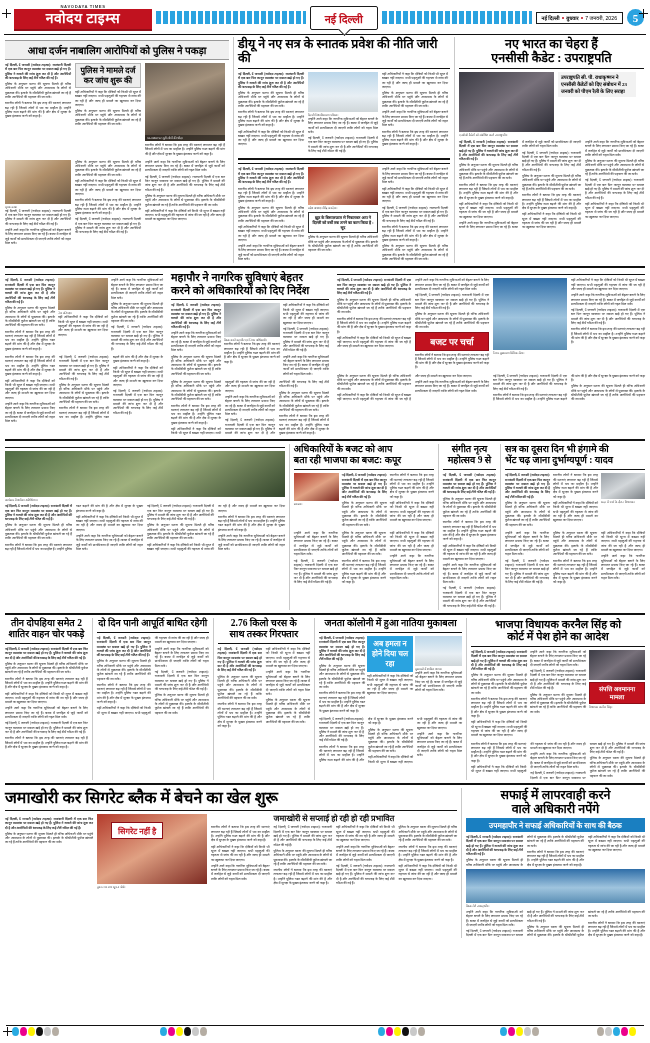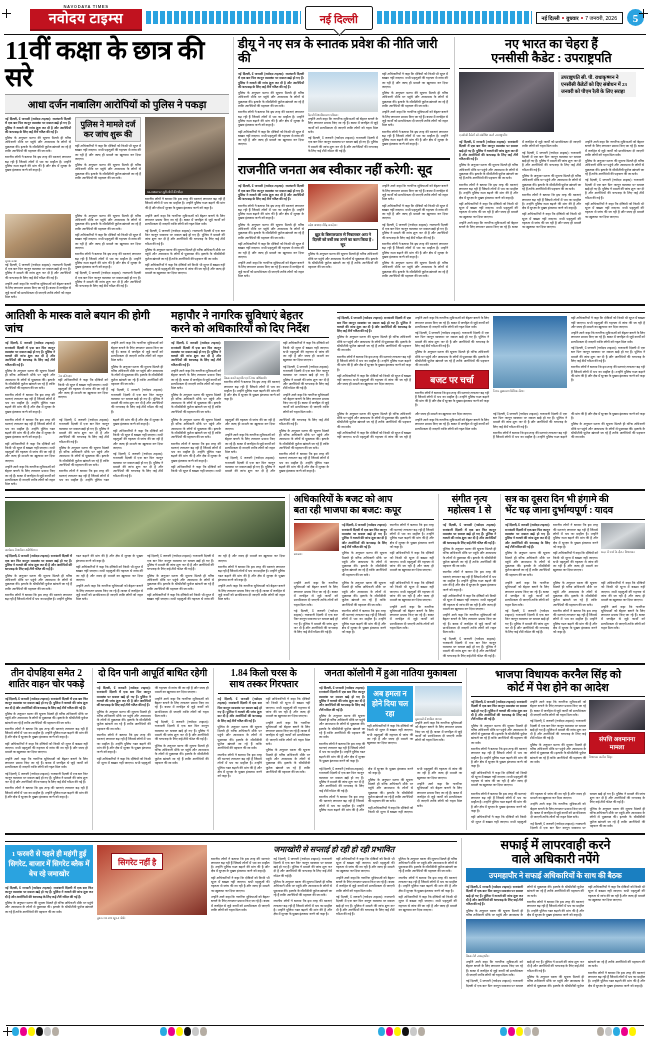--- a/index.html
+++ b/index.html
@@ -12,21 +12,21 @@
   }
   .page { position: relative; width: 650px; height: 1043px; background:#fff; }
 
   
   .masthead { position: relative; height: 32px; padding: 3px 6px 0 6px; display:flex; align-items:center; }
   .reg-mark { position:absolute; left:2px; top:9px; width:9px; height:9px; }
   .reg-mark:before, .reg-mark:after { content:""; position:absolute; background:#111; }
   .reg-mark:before { left:4px; top:0; width:1px; height:9px; }
   .reg-mark:after { left:0; top:4px; width:9px; height:1px; }
   .reg-mark.right { left:auto; right:2px; }
-  .logo-wrap { position:relative; width:112px; flex:none; margin-left:24px; }
+  .logo-wrap { position:relative; width:138px; flex:none; margin-left:8px; }
   .logo-eng { font-size:4.2px; letter-spacing:.6px; color:#3a3a3a; text-align:center;
               font-family:"Liberation Sans", sans-serif; font-weight:bold; line-height:5px;}
   .logo-box { background:#c1121f; color:#fff; text-align:center; font-weight:bold;
               font-size:14px; line-height:18px; padding:1px 2px; letter-spacing:.5px;
               border-bottom:2px solid #8e0d17; }
   .logo-shadow { position:absolute; left:-4px; top:2px; width:16px; height:20px; background:#1b1b1b; z-index:-1; }
   .bars { flex:1; display:flex; gap:2px; align-items:center; height:13px; overflow:hidden; margin:0 4px; }
   .bars i { flex:0 0 5px; height:13px; background:#2aa3e0; display:block; }
   .city-tab { position:relative; flex:none; background:#fff; border:1px solid #1b1b1b;
               padding:2px 14px; border-radius:2px; z-index:5; }
@@ -179,21 +179,20 @@
     <div class="pageno">5</div>
     <span class="reg-mark right"></span>
   </div>
   <div class="mast-rule"></div>
 
   <div class="content">
 
     <div class="row">
 
       <div class="col" style="width:224px;">
-        <div class="hl-mega">11वीं कक्षा के छात्र की सरे</div>
         <div class="hl-band">आधा दर्जन नाबालिग आरोपियों को पुलिस ने पकड़ा</div>
 
         <div class="row" style="margin-top:3px; gap:4px;">
           <div style="width:66px;">
             <div class="txt">
               <p class="lead">नई दिल्ली, 6 जनवरी (नवोदय टाइम्स): राजधानी दिल्ली में एक बार फिर कानून व्यवस्था पर सवाल खड़े हो गए हैं। पुलिस ने मामले की जांच शुरू कर दी है और आरोपियों की धरपकड़ के लिए कई टीमें गठित की गई हैं।</p>
               <p>पुलिस के अनुसार घटना की सूचना मिलते ही वरिष्ठ अधिकारी मौके पर पहुंचे और आसपास के लोगों से पूछताछ की। इलाके के सीसीटीवी फुटेज खंगाले जा रहे हैं ताकि आरोपियों की पहचान की जा सके।</p>
               <p>स्थानीय लोगों ने बताया कि इस तरह की घटनाएं लगातार बढ़ रही हैं जिससे लोगों में भय का माहौल है। उन्होंने पुलिस गश्त बढ़ाने की मांग की है और क्षेत्र में सुरक्षा के पुख्ता इंतजाम करने को कहा है।</p>
             </div>
           </div>
@@ -274,21 +273,20 @@
                   <p>उन्होंने आगे कहा कि नागरिक सुविधाओं को बेहतर बनाने के लिए लगातार प्रयास किए जा रहे हैं। बजट में जनहित से जुड़े कार्यों को प्राथमिकता दी जाएगी ताकि लोगों को राहत मिल सके।</p>
                   <p>स्थानीय लोगों ने बताया कि इस तरह की घटनाएं लगातार बढ़ रही हैं जिससे लोगों में भय का माहौल है। उन्होंने पुलिस गश्त बढ़ाने की मांग की है और क्षेत्र में सुरक्षा के पुख्ता इंतजाम करने को कहा है।</p>
                 </div>
               </div>
           </div>
         </div>
 
         <div class="hrule thick"></div>
 
         <div>
-          <div class="hl-2">राजनीति जनता अब स्वीकार नहीं करेगी: सूद</div>
           <div class="hrule"></div>
           <div class="row" style="gap:4px;">
             <div style="width:66px;">
                 <div class="txt">
                   <p class="lead">नई दिल्ली, 6 जनवरी (नवोदय टाइम्स): राजधानी दिल्ली में एक बार फिर कानून व्यवस्था पर सवाल खड़े हो गए हैं। पुलिस ने मामले की जांच शुरू कर दी है और आरोपियों की धरपकड़ के लिए कई टीमें गठित की गई हैं।</p>
                   <p>स्थानीय लोगों ने बताया कि इस तरह की घटनाएं लगातार बढ़ रही हैं जिससे लोगों में भय का माहौल है। उन्होंने पुलिस गश्त बढ़ाने की मांग की है और क्षेत्र में सुरक्षा के पुख्ता इंतजाम करने को कहा है।</p>
                   <p>पुलिस के अनुसार घटना की सूचना मिलते ही वरिष्ठ अधिकारी मौके पर पहुंचे और आसपास के लोगों से पूछताछ की। इलाके के सीसीटीवी फुटेज खंगाले जा रहे हैं ताकि आरोपियों की पहचान की जा सके।</p>
                   <p>वहीं अधिकारियों ने कहा कि दोषियों को किसी भी सूरत में बख्शा नहीं जाएगा। सभी पहलुओं की गहनता से जांच की जा रही है और जल्द ही मामले का खुलासा कर दिया जाएगा।</p>
                   <p>उन्होंने आगे कहा कि नागरिक सुविधाओं को बेहतर बनाने के लिए लगातार प्रयास किए जा रहे हैं। बजट में जनहित से जुड़े कार्यों को प्राथमिकता दी जाएगी ताकि लोगों को राहत मिल सके।</p>
                 </div>
@@ -348,21 +346,20 @@
               <p>वहीं अधिकारियों ने कहा कि दोषियों को किसी भी सूरत में बख्शा नहीं जाएगा। सभी पहलुओं की गहनता से जांच की जा रही है और जल्द ही मामले का खुलासा कर दिया जाएगा।</p>
             </div>
         </div>
       </div>
     </div>
 
     <div class="hrule thick"></div>
 
     <div class="row">
       <div class="col" style="width:160px;">
-        <div class="hl-3">आतिशी के मास्क वाले बयान की होगी जांच</div>
         <div class="hrule"></div>
         <div class="row" style="gap:3px;">
           <div style="width:50px;">
               <div class="txt">
                 <p class="lead">नई दिल्ली, 6 जनवरी (नवोदय टाइम्स): राजधानी दिल्ली में एक बार फिर कानून व्यवस्था पर सवाल खड़े हो गए हैं। पुलिस ने मामले की जांच शुरू कर दी है और आरोपियों की धरपकड़ के लिए कई टीमें गठित की गई हैं।</p>
                 <p>पुलिस के अनुसार घटना की सूचना मिलते ही वरिष्ठ अधिकारी मौके पर पहुंचे और आसपास के लोगों से पूछताछ की। इलाके के सीसीटीवी फुटेज खंगाले जा रहे हैं ताकि आरोपियों की पहचान की जा सके।</p>
                 <p>स्थानीय लोगों ने बताया कि इस तरह की घटनाएं लगातार बढ़ रही हैं जिससे लोगों में भय का माहौल है। उन्होंने पुलिस गश्त बढ़ाने की मांग की है और क्षेत्र में सुरक्षा के पुख्ता इंतजाम करने को कहा है।</p>
               </div>
             </div>
           <div style="width:50px;">
@@ -542,21 +539,21 @@
               <p>वहीं अधिकारियों ने कहा कि दोषियों को किसी भी सूरत में बख्शा नहीं जाएगा। सभी पहलुओं की गहनता से जांच की जा रही है और जल्द ही मामले का खुलासा कर दिया जाएगा।</p>
               <p>उन्होंने आगे कहा कि नागरिक सुविधाओं को बेहतर बनाने के लिए लगातार प्रयास किए जा रहे हैं। बजट में जनहित से जुड़े कार्यों को प्राथमिकता दी जाएगी ताकि लोगों को राहत मिल सके।</p>
             </div>
         </div>
       </div>
 
       <div class="vrule" style="margin:0 4px;"></div>
 
       <div class="col" style="width:62px;">
         <div class="hl-4 center">संगीत नृत्य</div>
-        <div class="hl-4 center">महोत्सव 1 से</div>
+        <div class="hl-4 center">महोत्सव 9 से</div>
         <div class="hrule"></div>
         <div class="txt">
             <p class="lead">नई दिल्ली, 6 जनवरी (नवोदय टाइम्स): राजधानी दिल्ली में एक बार फिर कानून व्यवस्था पर सवाल खड़े हो गए हैं। पुलिस ने मामले की जांच शुरू कर दी है और आरोपियों की धरपकड़ के लिए कई टीमें गठित की गई हैं।</p>
             <p>पुलिस के अनुसार घटना की सूचना मिलते ही वरिष्ठ अधिकारी मौके पर पहुंचे और आसपास के लोगों से पूछताछ की। इलाके के सीसीटीवी फुटेज खंगाले जा रहे हैं ताकि आरोपियों की पहचान की जा सके।</p>
             <p>स्थानीय लोगों ने बताया कि इस तरह की घटनाएं लगातार बढ़ रही हैं जिससे लोगों में भय का माहौल है। उन्होंने पुलिस गश्त बढ़ाने की मांग की है और क्षेत्र में सुरक्षा के पुख्ता इंतजाम करने को कहा है।</p>
             <p>वहीं अधिकारियों ने कहा कि दोषियों को किसी भी सूरत में बख्शा नहीं जाएगा। सभी पहलुओं की गहनता से जांच की जा रही है और जल्द ही मामले का खुलासा कर दिया जाएगा।</p>
             <p>उन्होंने आगे कहा कि नागरिक सुविधाओं को बेहतर बनाने के लिए लगातार प्रयास किए जा रहे हैं। बजट में जनहित से जुड़े कार्यों को प्राथमिकता दी जाएगी ताकि लोगों को राहत मिल सके।</p>
             <p>नई दिल्ली, 6 जनवरी (नवोदय टाइम्स): राजधानी दिल्ली में एक बार फिर कानून व्यवस्था पर सवाल खड़े हो गए हैं। पुलिस ने मामले की जांच शुरू कर दी है और आरोपियों की धरपकड़ के लिए कई टीमें गठित की गई हैं।</p>
           </div>
       </div>
@@ -630,21 +627,21 @@
               <p>उन्होंने आगे कहा कि नागरिक सुविधाओं को बेहतर बनाने के लिए लगातार प्रयास किए जा रहे हैं। बजट में जनहित से जुड़े कार्यों को प्राथमिकता दी जाएगी ताकि लोगों को राहत मिल सके।</p>
               <p>नई दिल्ली, 6 जनवरी (नवोदय टाइम्स): राजधानी दिल्ली में एक बार फिर कानून व्यवस्था पर सवाल खड़े हो गए हैं। पुलिस ने मामले की जांच शुरू कर दी है और आरोपियों की धरपकड़ के लिए कई टीमें गठित की गई हैं।</p>
               <p>पुलिस के अनुसार घटना की सूचना मिलते ही वरिष्ठ अधिकारी मौके पर पहुंचे और आसपास के लोगों से पूछताछ की। इलाके के सीसीटीवी फुटेज खंगाले जा रहे हैं ताकि आरोपियों की पहचान की जा सके।</p>
             </div>
         </div>
       </div>
 
       <div class="vrule" style="margin:0 4px;"></div>
 
       <div class="col" style="width:96px;">
-        <div class="hl-4 center">1.84 किलो चरस के</div>
+        <div class="hl-4 center">2.76 किलो चरस के</div>
         <div class="hl-4 center">साथ तस्कर गिरफ्तार</div>
         <div class="hrule"></div>
         <div class="cols2">
           <div class="txt">
               <p class="lead">नई दिल्ली, 6 जनवरी (नवोदय टाइम्स): राजधानी दिल्ली में एक बार फिर कानून व्यवस्था पर सवाल खड़े हो गए हैं। पुलिस ने मामले की जांच शुरू कर दी है और आरोपियों की धरपकड़ के लिए कई टीमें गठित की गई हैं।</p>
               <p>पुलिस के अनुसार घटना की सूचना मिलते ही वरिष्ठ अधिकारी मौके पर पहुंचे और आसपास के लोगों से पूछताछ की। इलाके के सीसीटीवी फुटेज खंगाले जा रहे हैं ताकि आरोपियों की पहचान की जा सके।</p>
               <p>स्थानीय लोगों ने बताया कि इस तरह की घटनाएं लगातार बढ़ रही हैं जिससे लोगों में भय का माहौल है। उन्होंने पुलिस गश्त बढ़ाने की मांग की है और क्षेत्र में सुरक्षा के पुख्ता इंतजाम करने को कहा है।</p>
               <p>वहीं अधिकारियों ने कहा कि दोषियों को किसी भी सूरत में बख्शा नहीं जाएगा। सभी पहलुओं की गहनता से जांच की जा रही है और जल्द ही मामले का खुलासा कर दिया जाएगा।</p>
               <p>उन्होंने आगे कहा कि नागरिक सुविधाओं को बेहतर बनाने के लिए लगातार प्रयास किए जा रहे हैं। बजट में जनहित से जुड़े कार्यों को प्राथमिकता दी जाएगी ताकि लोगों को राहत मिल सके।</p>
               <p>पुलिस के अनुसार घटना की सूचना मिलते ही वरिष्ठ अधिकारी मौके पर पहुंचे और आसपास के लोगों से पूछताछ की। इलाके के सीसीटीवी फुटेज खंगाले जा रहे हैं ताकि आरोपियों की पहचान की जा सके।</p>
@@ -727,37 +724,37 @@
               <p>पुलिस के अनुसार घटना की सूचना मिलते ही वरिष्ठ अधिकारी मौके पर पहुंचे और आसपास के लोगों से पूछताछ की। इलाके के सीसीटीवी फुटेज खंगाले जा रहे हैं ताकि आरोपियों की पहचान की जा सके।</p>
             </div>
         </div>
       </div>
     </div>
 
     <div class="hrule thick"></div>
 
     <div class="row">
       <div class="col" style="width:452px;">
+        <div class="hl-2" style="font-size:16px; line-height:19px;">जमाखोरी कर सिगरेट ब्लैक में बेचने का खेल शुरू</div>
         <div class="hrule"></div>
         <div class="row" style="gap:4px; margin-top:2px;">
           <div style="width:88px;">
-            <div class="cyanbox" style="font-size:7px; line-height:10px; padding:4px 3px;">1 फरवरी से पहले ही महंगी हुई सिगरेट, बाजार में सिगरेट ब्लैक में बेच रहे जमाखोर</div>
             <div class="txt" style="margin-top:3px;">
                 <p class="lead">नई दिल्ली, 6 जनवरी (नवोदय टाइम्स): राजधानी दिल्ली में एक बार फिर कानून व्यवस्था पर सवाल खड़े हो गए हैं। पुलिस ने मामले की जांच शुरू कर दी है और आरोपियों की धरपकड़ के लिए कई टीमें गठित की गई हैं।</p>
                 <p>पुलिस के अनुसार घटना की सूचना मिलते ही वरिष्ठ अधिकारी मौके पर पहुंचे और आसपास के लोगों से पूछताछ की। इलाके के सीसीटीवी फुटेज खंगाले जा रहे हैं ताकि आरोपियों की पहचान की जा सके।</p>
               </div>
           </div>
           <div style="width:110px;">
             <div class="photo ph-red" style="height:70px;">
               <div style="position:absolute;left:14px;top:8px;background:#fff;border:1px solid #8e0d17;color:#c1121f;font-weight:bold;font-size:8px;padding:2px 6px;">सिगरेट नहीं है</div>
             </div>
             <div class="figcap">दुकान पर लगा सूचना बोर्ड।</div>
           </div>
           <div style="width:246px;">
-            <div class="hl-sm center" style="color:#111;font-style:italic;">जमाखोरी से सप्लाई हो रही हो रही प्रभावित</div>
+            <div class="hl-sm center" style="color:#111;">जमाखोरी से सप्लाई हो रही हो रही प्रभावित</div>
             <div class="cols4" style="margin-top:2px;">
               <div class="txt">
                   <p>स्थानीय लोगों ने बताया कि इस तरह की घटनाएं लगातार बढ़ रही हैं जिससे लोगों में भय का माहौल है। उन्होंने पुलिस गश्त बढ़ाने की मांग की है और क्षेत्र में सुरक्षा के पुख्ता इंतजाम करने को कहा है।</p>
                   <p>वहीं अधिकारियों ने कहा कि दोषियों को किसी भी सूरत में बख्शा नहीं जाएगा। सभी पहलुओं की गहनता से जांच की जा रही है और जल्द ही मामले का खुलासा कर दिया जाएगा।</p>
                   <p>उन्होंने आगे कहा कि नागरिक सुविधाओं को बेहतर बनाने के लिए लगातार प्रयास किए जा रहे हैं। बजट में जनहित से जुड़े कार्यों को प्राथमिकता दी जाएगी ताकि लोगों को राहत मिल सके।</p>
                   <p>नई दिल्ली, 6 जनवरी (नवोदय टाइम्स): राजधानी दिल्ली में एक बार फिर कानून व्यवस्था पर सवाल खड़े हो गए हैं। पुलिस ने मामले की जांच शुरू कर दी है और आरोपियों की धरपकड़ के लिए कई टीमें गठित की गई हैं।</p>
                   <p>पुलिस के अनुसार घटना की सूचना मिलते ही वरिष्ठ अधिकारी मौके पर पहुंचे और आसपास के लोगों से पूछताछ की। इलाके के सीसीटीवी फुटेज खंगाले जा रहे हैं ताकि आरोपियों की पहचान की जा सके।</p>
                   <p>स्थानीय लोगों ने बताया कि इस तरह की घटनाएं लगातार बढ़ रही हैं जिससे लोगों में भय का माहौल है। उन्होंने पुलिस गश्त बढ़ाने की मांग की है और क्षेत्र में सुरक्षा के पुख्ता इंतजाम करने को कहा है।</p>
                   <p>वहीं अधिकारियों ने कहा कि दोषियों को किसी भी सूरत में बख्शा नहीं जाएगा। सभी पहलुओं की गहनता से जांच की जा रही है और जल्द ही मामले का खुलासा कर दिया जाएगा।</p>
                   <p>उन्होंने आगे कहा कि नागरिक सुविधाओं को बेहतर बनाने के लिए लगातार प्रयास किए जा रहे हैं। बजट में जनहित से जुड़े कार्यों को प्राथमिकता दी जाएगी ताकि लोगों को राहत मिल सके।</p>

